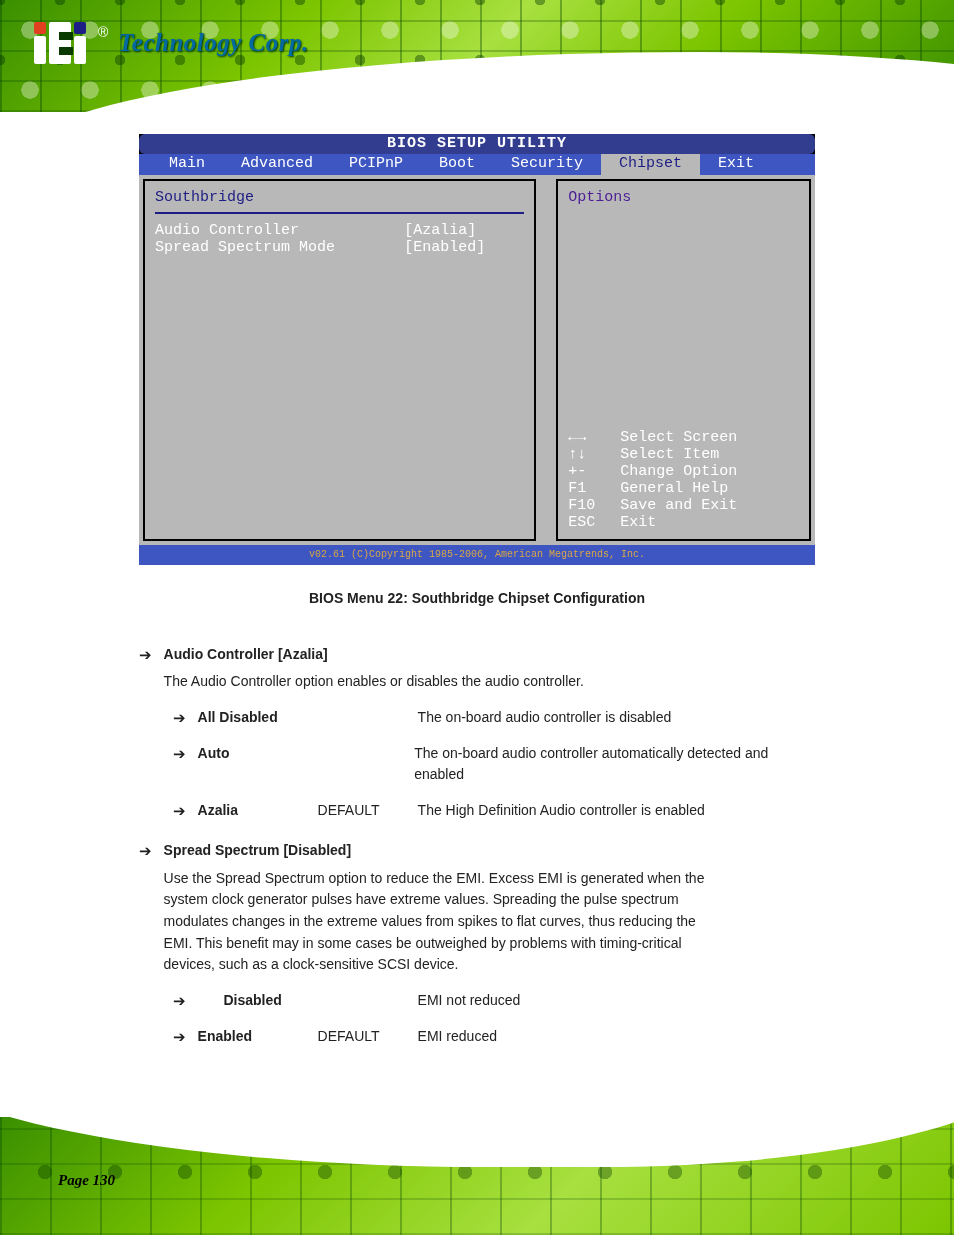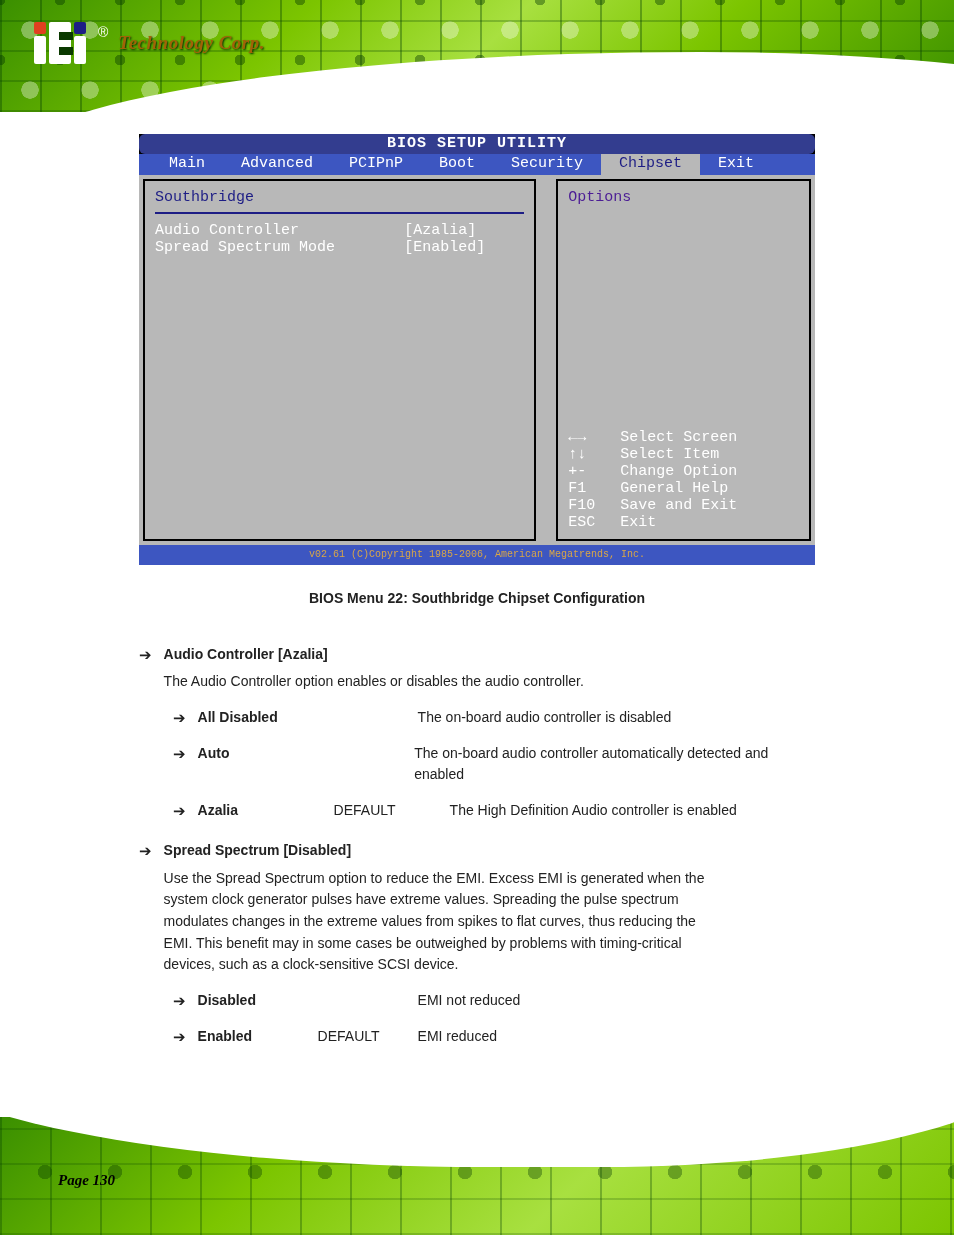--- a/index.html
+++ b/index.html
@@ -17,21 +17,21 @@
   .logo-wrap { position: absolute; top: 22px; left: 34px; display: flex; align-items: center; gap: 10px; }
   .logo-block { display: flex; gap: 3px; }
   .logo-i { width: 12px; display: flex; flex-direction: column; align-items: center; }
   .logo-dot { width: 12px; height: 12px; border-radius: 2px; }
   .logo-bar { width: 12px; height: 28px; background: #fff; border-radius: 2px; margin-top: 2px; }
   .logo-e { width: 22px; height: 42px; background: #fff; border-radius: 2px; position: relative; }
   .logo-e::before, .logo-e::after { content: ""; position: absolute; right: -2px; width: 14px; height: 8px; background: #0a3900; }
   .logo-e::before { top: 10px; }
   .logo-e::after { top: 25px; }
   .logo-reg { color: #fff; font-size: 14px; margin-left: 2px; align-self: flex-start; margin-top: 2px; }
-  .logo-text { color: #a16207; font-family: Georgia, serif; font-size: 19px; font-style: italic; font-weight: bold; text-shadow: 1px 1px 2px #003300; letter-spacing: .5px; }
+  .logo-text { color: #0369a1; font-family: Georgia, serif; font-size: 25px; font-style: italic; font-weight: bold; text-shadow: 1px 1px 2px #003300; letter-spacing: .5px; }
 
   
   .bios { position: absolute; top: 134px; left: 139px; width: 676px; height: 431px; background: #000; font-family: "Courier New", monospace; font-size: 15px; }
   .bios-title { height: 20px; background: #333d8f; color: #fff; text-align: center; font-weight: bold; line-height: 20px; letter-spacing: 1px; border-radius: 6px; }
   .bios-tabs { height: 21px; background: #3d56c1; display: flex; padding-left: 12px; }
   .bios-tab { color: #fff; padding: 0 18px; line-height: 20px; cursor: default; }
   .bios-tab.active { background: #b8b8b8; color: #1d1d85; }
   .bios-body { height: 370px; background: #b8b8b8; display: flex; padding: 4px; gap: 20px; }
   .bios-left { flex: 1.6; border: 2px solid #000; padding: 8px 10px; background: #b8b8b8; position: relative; }
   .bios-right { flex: 1; border: 2px solid #000; padding: 8px 10px; background: #b8b8b8; display: flex; flex-direction: column; justify-content: space-between; }
@@ -166,38 +166,38 @@
   <div class="entry sub">
     <span class="arrow">➔</span>
     <div style="display:flex;gap:10px;">
         <b style="width:110px">Auto</b>
         <span style="width:90px"></span>
         <span>The on-board audio controller automatically detected and enabled</span>
       </div>
   </div>
   <div class="entry sub">
     <span class="arrow">➔</span>
-    <div style="display:flex;gap:26px;">
+    <div style="display:flex;gap:10px;">
         <b style="width:110px">Azalia</b>
         <span style="width:90px" class="small-sc">DEFAULT</span>
         <span>The High Definition Audio controller is enabled</span>
       </div>
   </div>
 
   <div class="entry" style="margin-top:18px">
     <span class="arrow">➔</span>
     <div>
       <div class="entry-head">Spread Spectrum [Disabled]</div>
       <div class="entry-desc">Use the Spread Spectrum option to reduce the EMI. Excess EMI is generated when the system clock generator pulses have extreme values. Spreading the pulse spectrum modulates changes in the extreme values from spikes to flat curves, thus reducing the EMI. This benefit may in some cases be outweighed by problems with timing-critical devices, such as a clock-sensitive SCSI device.</div>
     </div>
   </div>
 
   <div class="entry sub">
     <span class="arrow">➔</span>
-    <div style="display:flex;gap:10px;">
+    <div style="display:flex;gap:10px;text-align:center;">
         <b style="width:110px">Disabled</b>
         <span style="width:90px"></span>
         <span>EMI not reduced</span>
       </div>
   </div>
   <div class="entry sub">
     <span class="arrow">➔</span>
     <div style="display:flex;gap:10px;">
         <b style="width:110px">Enabled</b>
         <span style="width:90px" class="small-sc">DEFAULT</span>

